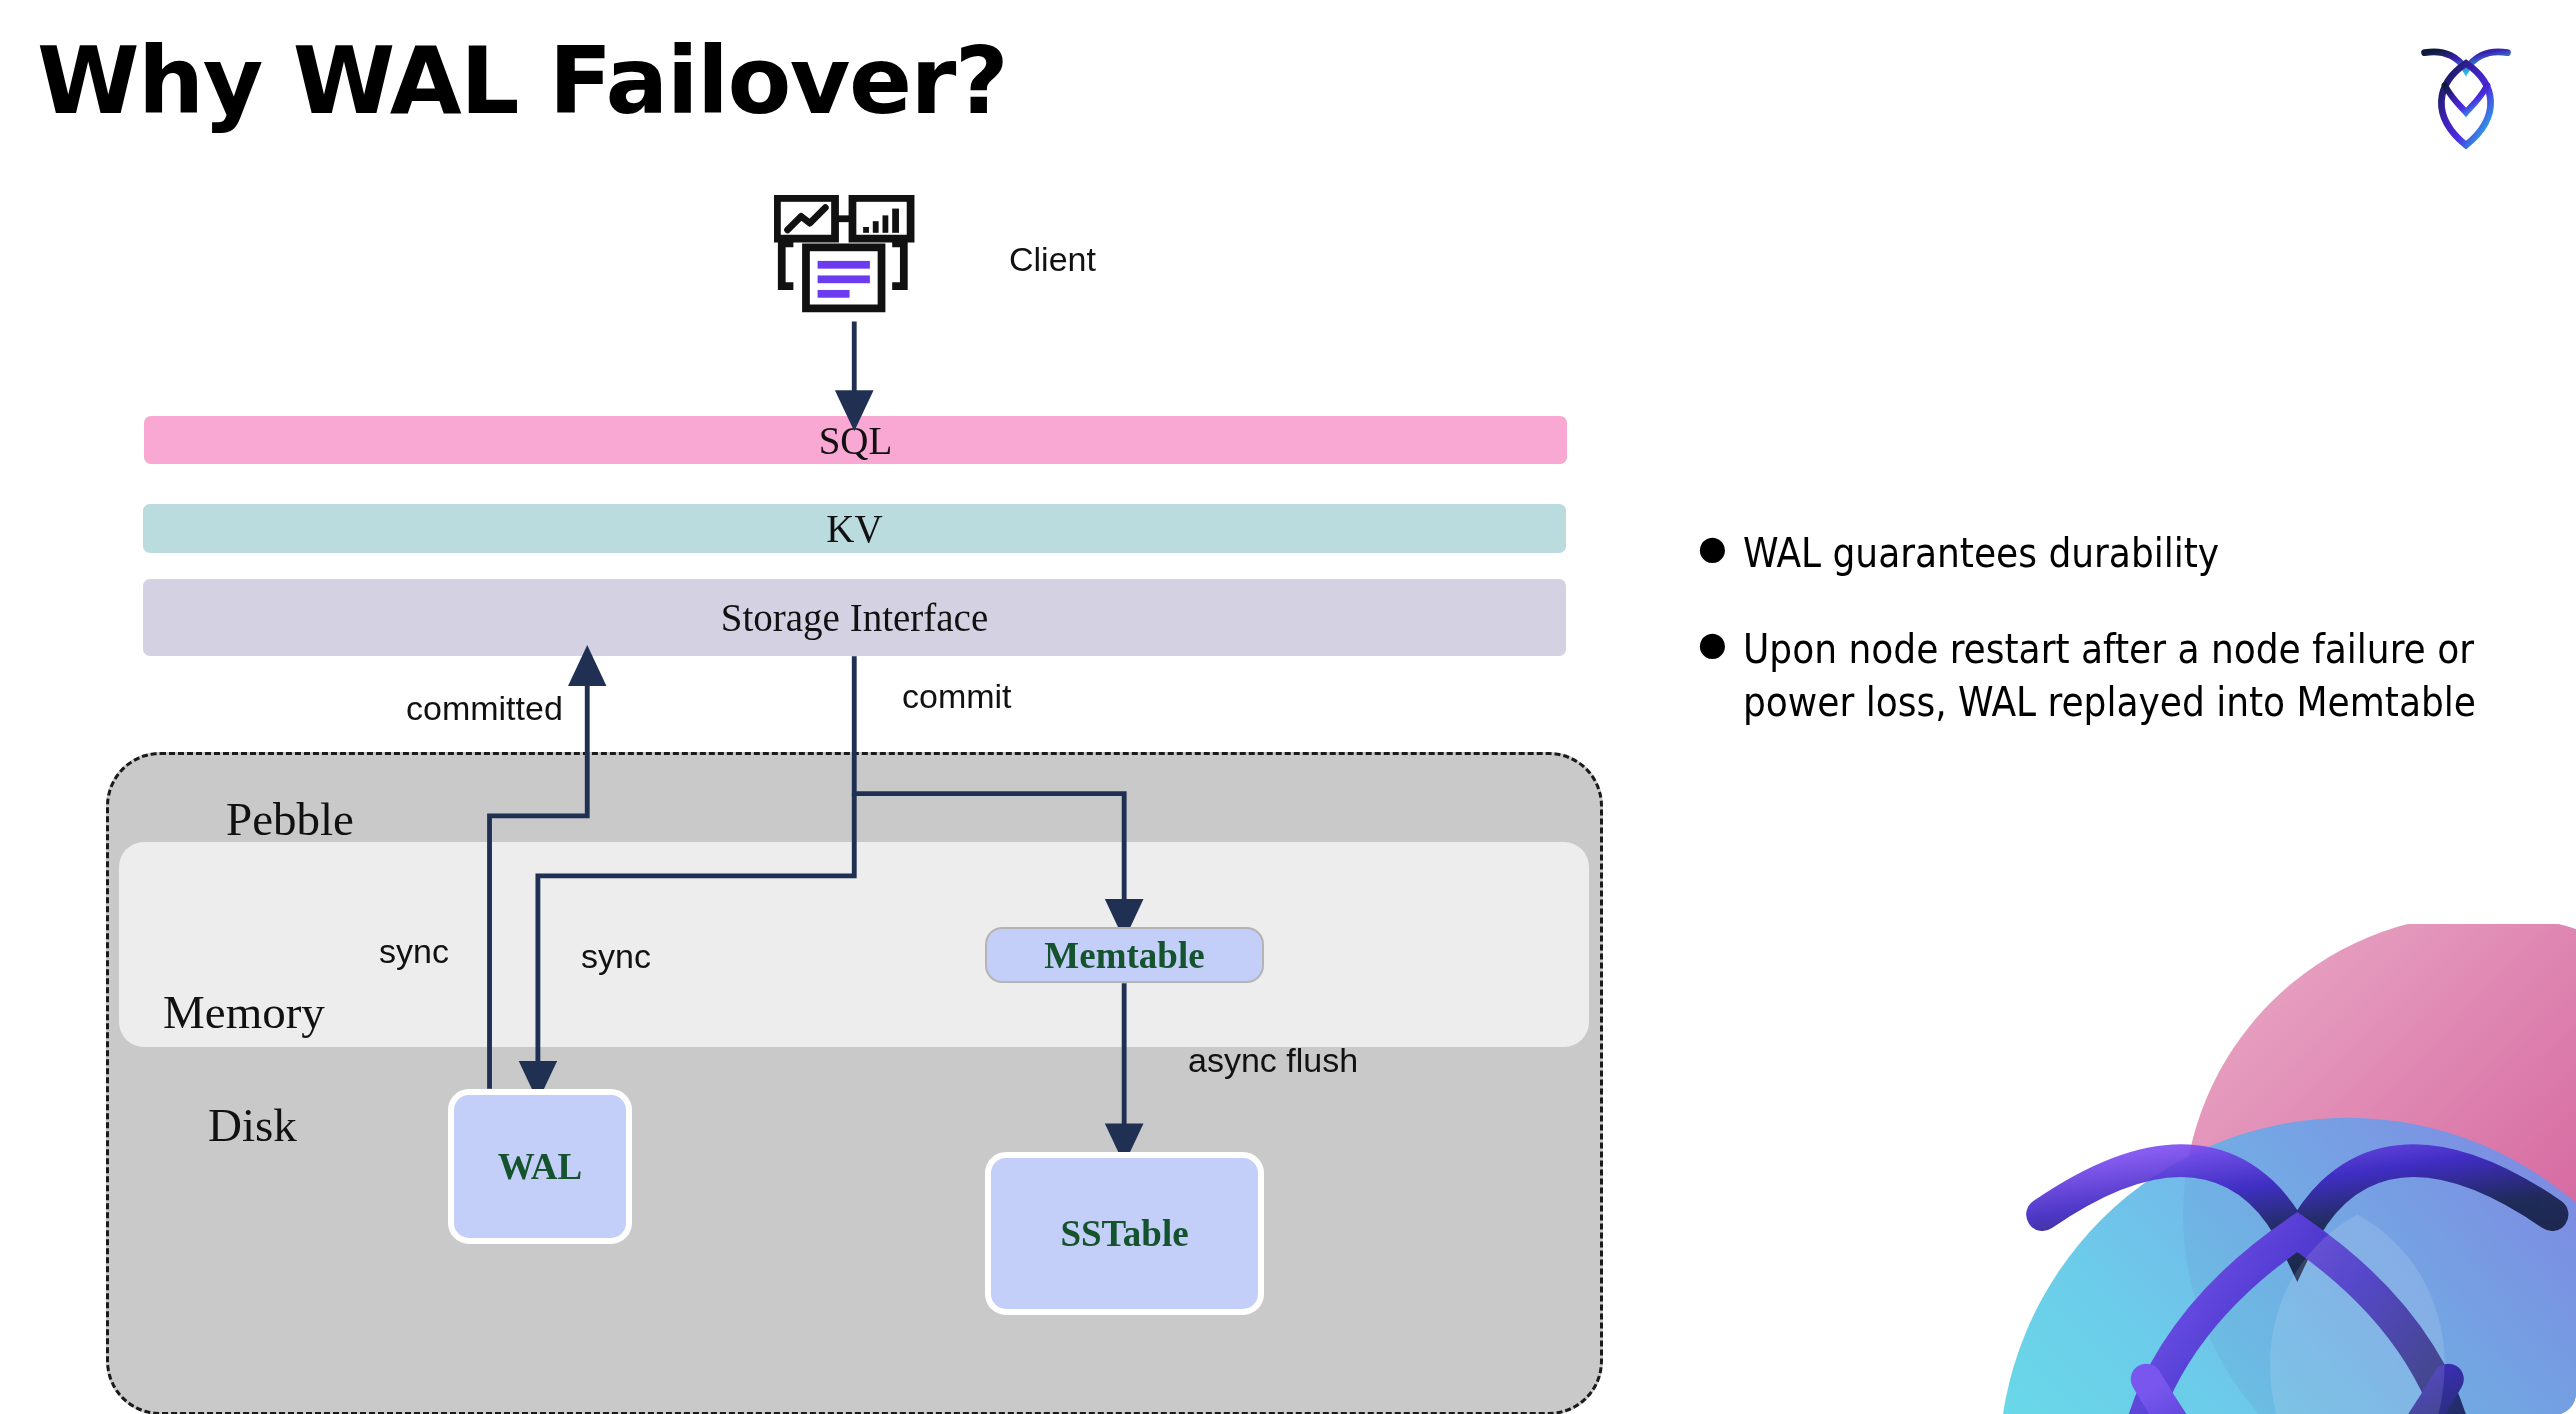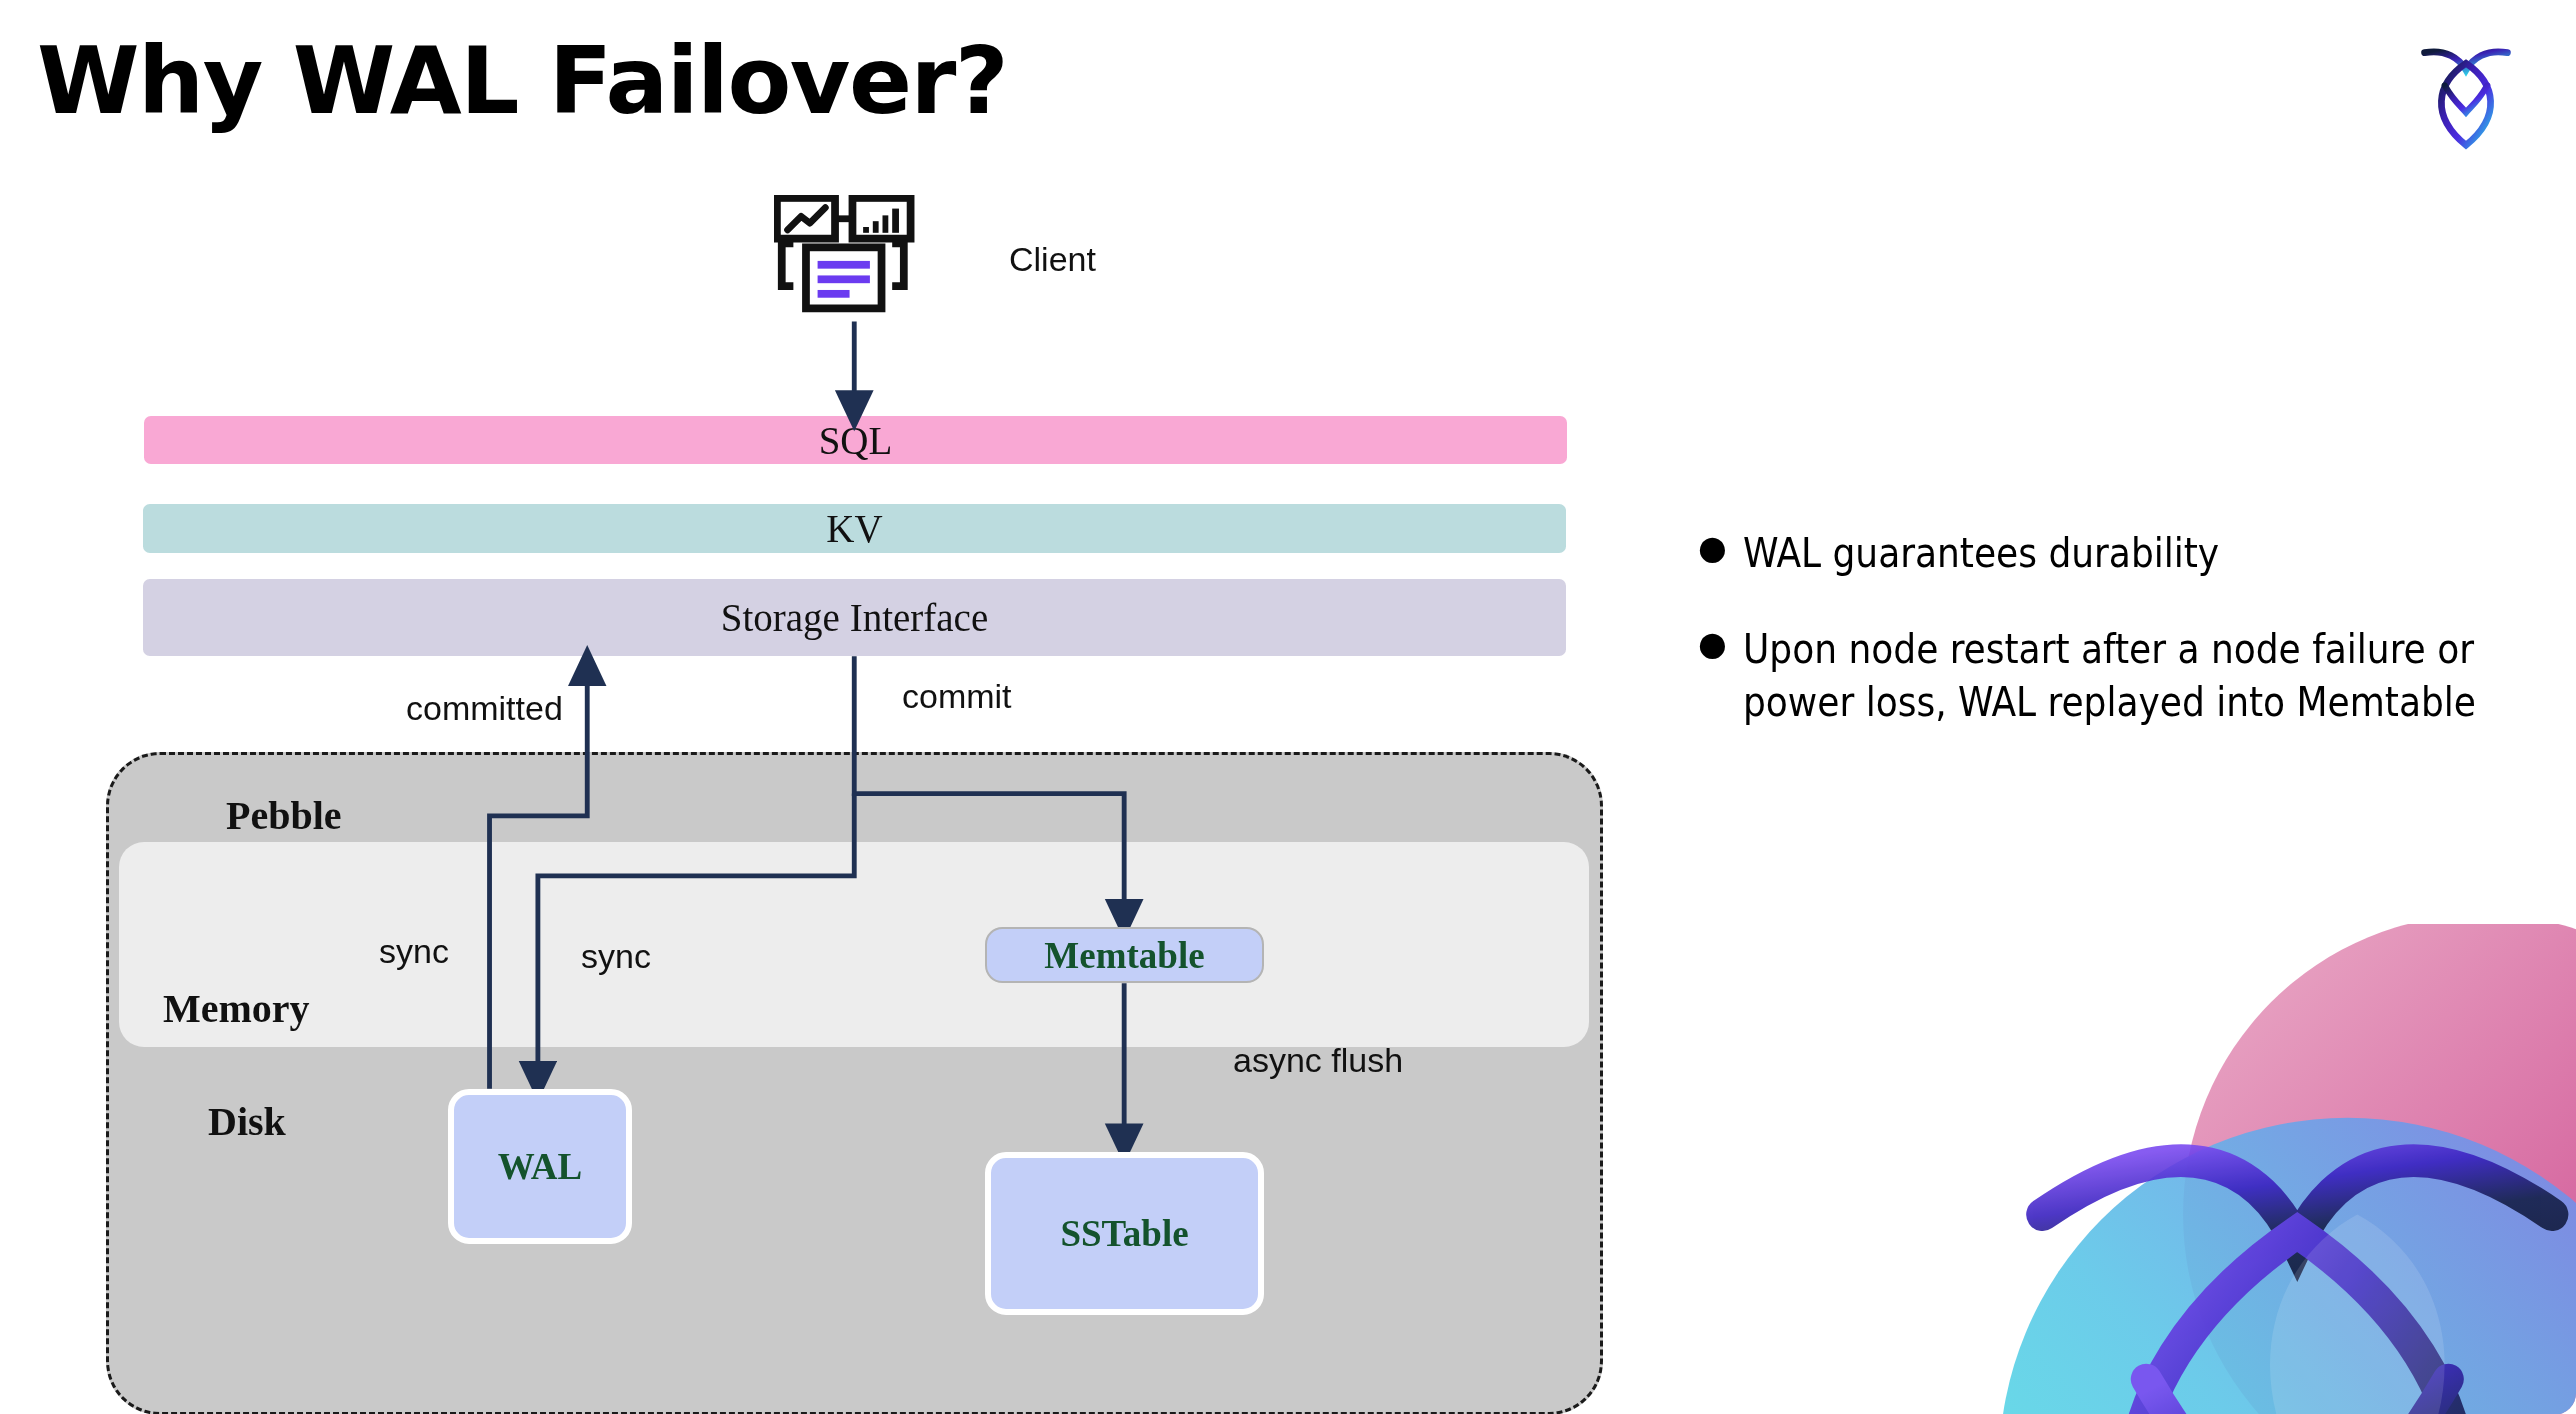--- a/index.html
+++ b/index.html
@@ -45,21 +45,21 @@
     box-sizing:border-box;
   }
   
   #memory-box{
     position:absolute;left:119px;top:842px;width:1470px;height:205px;
     background:#EDEDED;border-radius:25px;
   }
   .region-label{
     position:absolute;
     font-family:"Liberation Serif", serif;
-    font-size:40px;color:#111;white-space:nowrap;font-weight:bold;
+    font-size:47px;color:#111;white-space:nowrap;
   }
   #lbl-pebble{left:226px;top:792px;}
   #lbl-memory{left:163px;top:985px;}
   #lbl-disk{left:208px;top:1098px;}
 
   
   .node{
     position:absolute;border-radius:17.4px;
     background:#C3CFF8;
     display:flex;align-items:center;justify-content:center;
@@ -74,21 +74,21 @@
   
   .edge-label{
     position:absolute;
     font-family:"Liberation Sans", sans-serif;
     font-size:34px;color:#111;white-space:nowrap;
   }
   #el-committed{left:406px;top:689px;}
   #el-commit{left:902px;top:677px;}
   #el-sync-left{left:379px;top:932px;}
   #el-sync-right{left:581px;top:937px;}
-  #el-asyncflush{left:1188px;top:1041px;margin-left:45px;}
+  #el-asyncflush{left:1188px;top:1041px;}
   #el-client{left:1009px;top:225px;margin-top:15px;}
 
   
   #client-icon{position:absolute;left:774px;top:195px;width:155px;height:126px;}
 
   
   #edges{position:absolute;left:0;top:0;width:1664px;height:1415px;pointer-events:none;}
 
   
   #bullets{position:absolute;left:1698px;top:527px;width:832px;}

